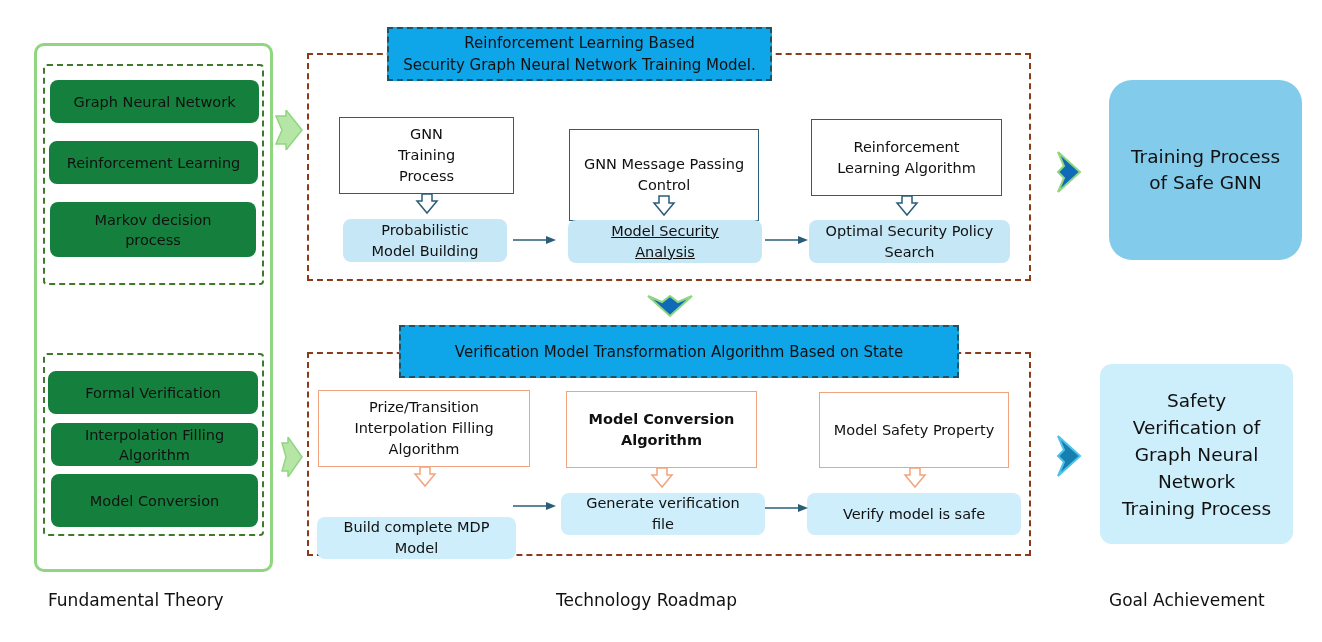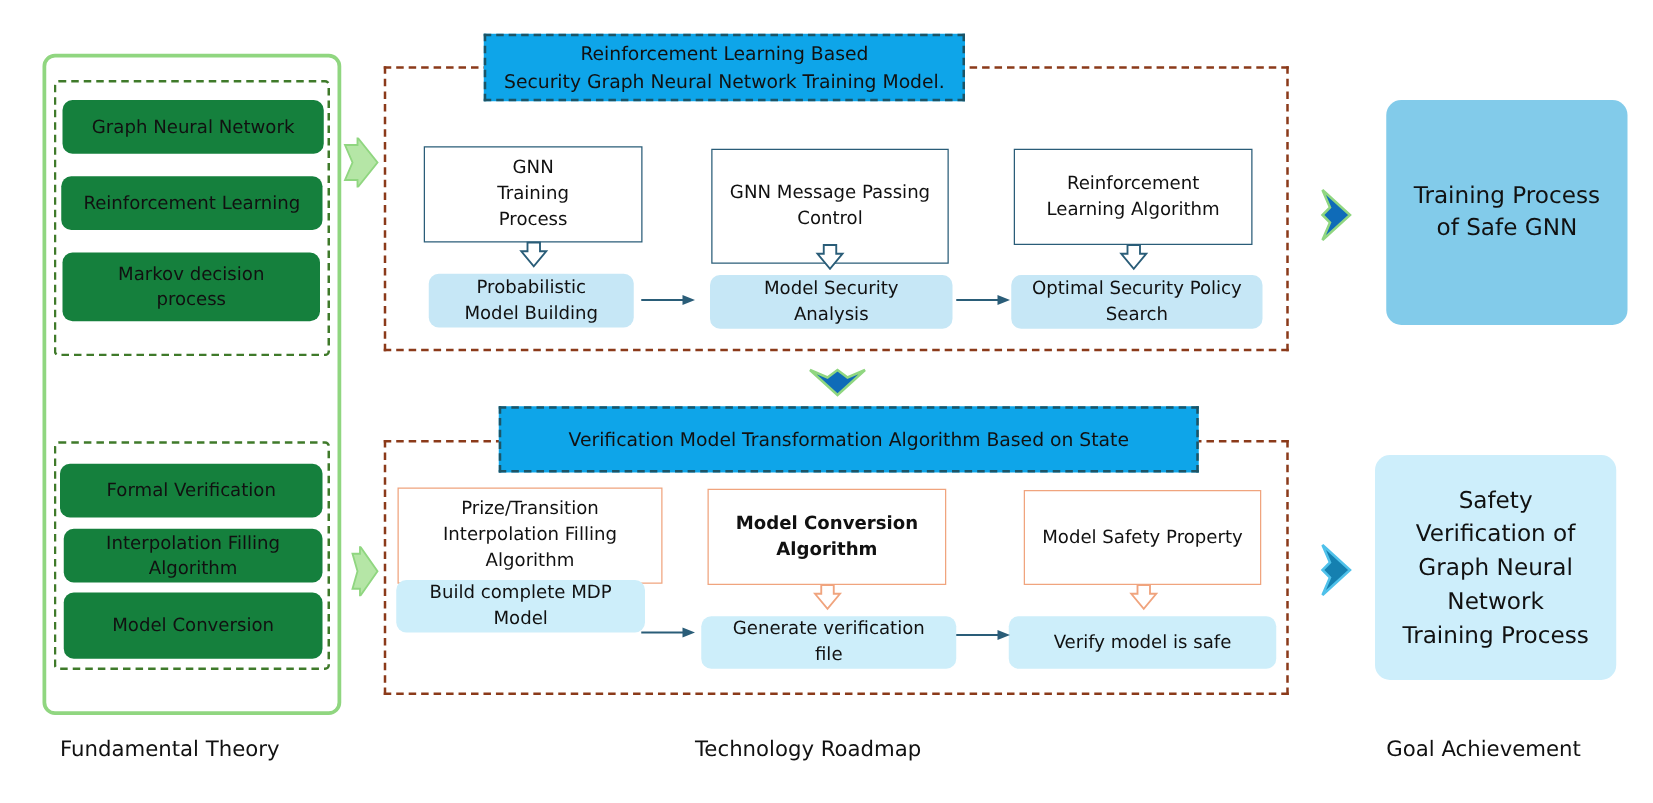--- a/index.html
+++ b/index.html
@@ -16,21 +16,21 @@
 
   
   .dash-brown { border: 2.5px dashed #8b3a1a; }
   .dash-teal { border: 2.5px dashed #1c5466; background: #0ea5e9; font-size: 15px; line-height: 22px; }
   .box-teal { border: 1.5px solid #2a5d78; background: #fff; font-size: 14.5px; line-height: 21px; }
   .box-salmon { border: 1.5px solid #f0a47e; background: #fff; font-size: 14.5px; line-height: 21px; }
   .blue-item { background: #c6e7f6; border-radius: 8px; font-size: 14.5px; line-height: 21px; }
   .blue-item2 { background: #cdeefa; border-radius: 8px; font-size: 14.5px; line-height: 21px; }
 
   
-  .goal1 { left: 1109px; top: 80px; width: 193px; height: 180px; background: #82cbea; border-radius: 12px; font-size: 18.5px; line-height: 26px; }
+  .goal1 { left: 1109px; top: 80px; width: 193px; height: 180px; background: #82cbea; border-radius: 23px; font-size: 18.5px; line-height: 26px; }
   .goal2 { left: 1100px; top: 364px; width: 193px; height: 180px; background: #cdeefb; border-radius: 12px; font-size: 18.5px; line-height: 27px; }
 
   .footer-label { font-size: 17px; top: 590px; white-space: nowrap; }
 </style>
 </head>
 <body>
 
 <div class="abs outer-left"></div>
 
 <div class="abs dash-green" style="left:43px; top:64px; width:221px; height:221px;"></div>
@@ -64,41 +64,41 @@
 
 <div class="abs dash-brown" style="left:307px; top:53px; width:724px; height:228px;"></div>
 <div class="abs dash-teal center" style="left:387px; top:27px; width:385px; height:54px; flex-direction:column;">
   <span>Reinforcement Learning Based</span>
   <span>Security Graph Neural Network Training Model.</span>
 </div>
 
 <div class="abs box-teal center" style="left:339px; top:117px; width:175px; height:77px; padding:0 45px;">
     <span>GNN Training Process</span>
   </div>
-<div class="abs box-teal center" style="left:569px; top:119px; width:190px; height:92px; padding:0 8px;">
+<div class="abs box-teal center" style="left:569px; top:129px; width:190px; height:92px; padding:0 8px;">
     <span>GNN Message Passing Control</span>
   </div>
 <div class="abs box-teal center" style="left:811px; top:119px; width:191px; height:77px; padding:0 20px;">
     <span>Reinforcement Learning Algorithm</span>
   </div>
 
 <svg class="abs" style="left:415px; top:193px;" width="24" height="22">
     <polygon points="7,1 17,1 17,8 22,8 12,20 2,8 7,8" fill="#fff" stroke="#2a5d78" stroke-width="1.5"></polygon>
   </svg>
 <svg class="abs" style="left:652px; top:195px;" width="24" height="22">
     <polygon points="7,1 17,1 17,8 22,8 12,20 2,8 7,8" fill="#fff" stroke="#2a5d78" stroke-width="1.5"></polygon>
   </svg>
 <svg class="abs" style="left:895px; top:195px;" width="24" height="22">
     <polygon points="7,1 17,1 17,8 22,8 12,20 2,8 7,8" fill="#fff" stroke="#2a5d78" stroke-width="1.5"></polygon>
   </svg>
 
 <div class="abs blue-item center" style="left:343px; top:219px; width:164px; height:43px; padding:0 20px;">
     <span>Probabilistic Model Building</span>
   </div>
-<div class="abs blue-item center" style="left:568px; top:220px; width:194px; height:43px; padding:0 25px;">
+<div class="abs blue-item center" style="left:568px; top:220px; width:194px; height:43px; padding:0 25px;text-decoration:underline;">
     <span>Model Security Analysis</span>
   </div>
 <div class="abs blue-item center" style="left:809px; top:220px; width:201px; height:43px;">
     <span>Optimal Security Policy Search</span>
   </div>
 
 <svg class="abs" style="left:512px; top:234px;" width="46" height="12">
     <line x1="1" y1="6" x2="36" y2="6" stroke="#2a5d78" stroke-width="1.5"></line>
     <polygon points="34,2 44,6 34,10" fill="#2a5d78"></polygon>
   </svg>
@@ -129,21 +129,21 @@
 <svg class="abs" style="left:413px; top:466px;" width="24" height="22">
     <polygon points="7,1 17,1 17,8 22,8 12,20 2,8 7,8" fill="#fff" stroke="#f0a47e" stroke-width="1.5"></polygon>
   </svg>
 <svg class="abs" style="left:650px; top:467px;" width="24" height="22">
     <polygon points="7,1 17,1 17,8 22,8 12,20 2,8 7,8" fill="#fff" stroke="#f0a47e" stroke-width="1.5"></polygon>
   </svg>
 <svg class="abs" style="left:903px; top:467px;" width="24" height="22">
     <polygon points="7,1 17,1 17,8 22,8 12,20 2,8 7,8" fill="#fff" stroke="#f0a47e" stroke-width="1.5"></polygon>
   </svg>
 
-<div class="abs blue-item2 center" style="left:317px; top:464px; width:199px; height:42px; padding:0 12px;">
+<div class="abs blue-item2 center" style="left:317px; top:517px; width:199px; height:42px; padding:0 12px;">
     <span>Build complete MDP Model</span>
   </div>
 <div class="abs blue-item2 center" style="left:561px; top:493px; width:204px; height:42px; padding:0 25px;">
     <span>Generate verification file</span>
   </div>
 <div class="abs blue-item2 center" style="left:807px; top:493px; width:214px; height:42px;">
     <span>Verify model is safe</span>
   </div>
 
 <svg class="abs" style="left:512px; top:500px;" width="46" height="12">

